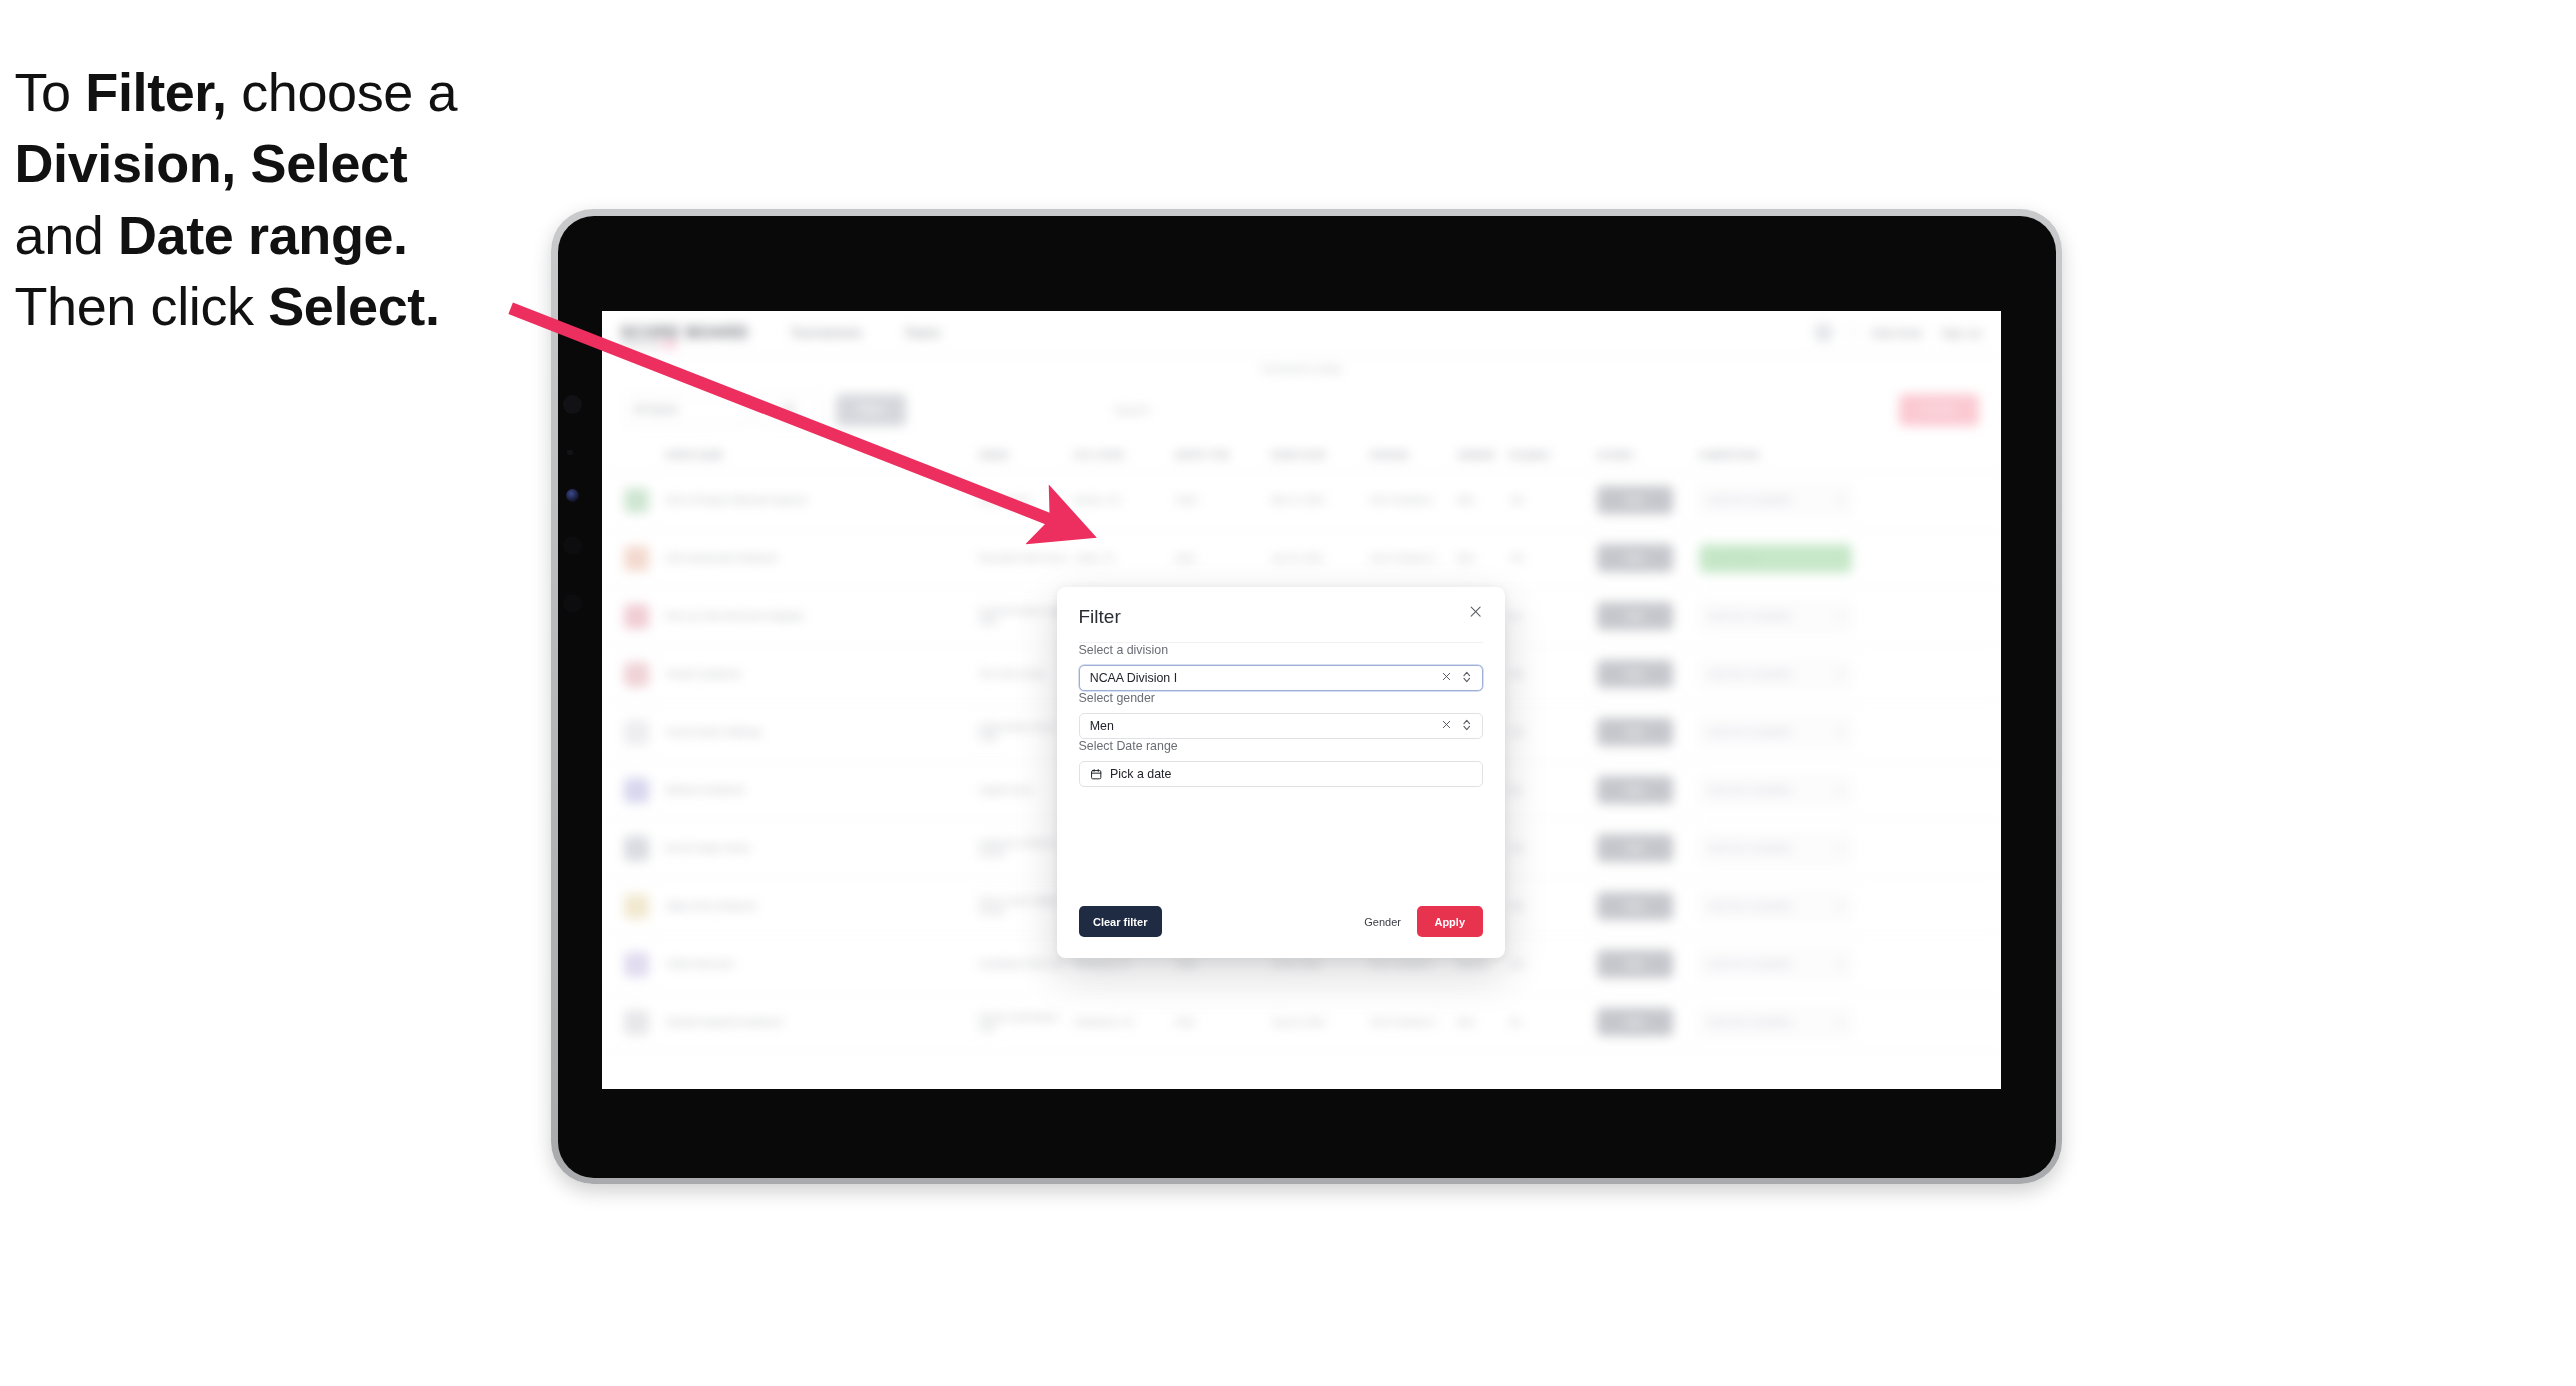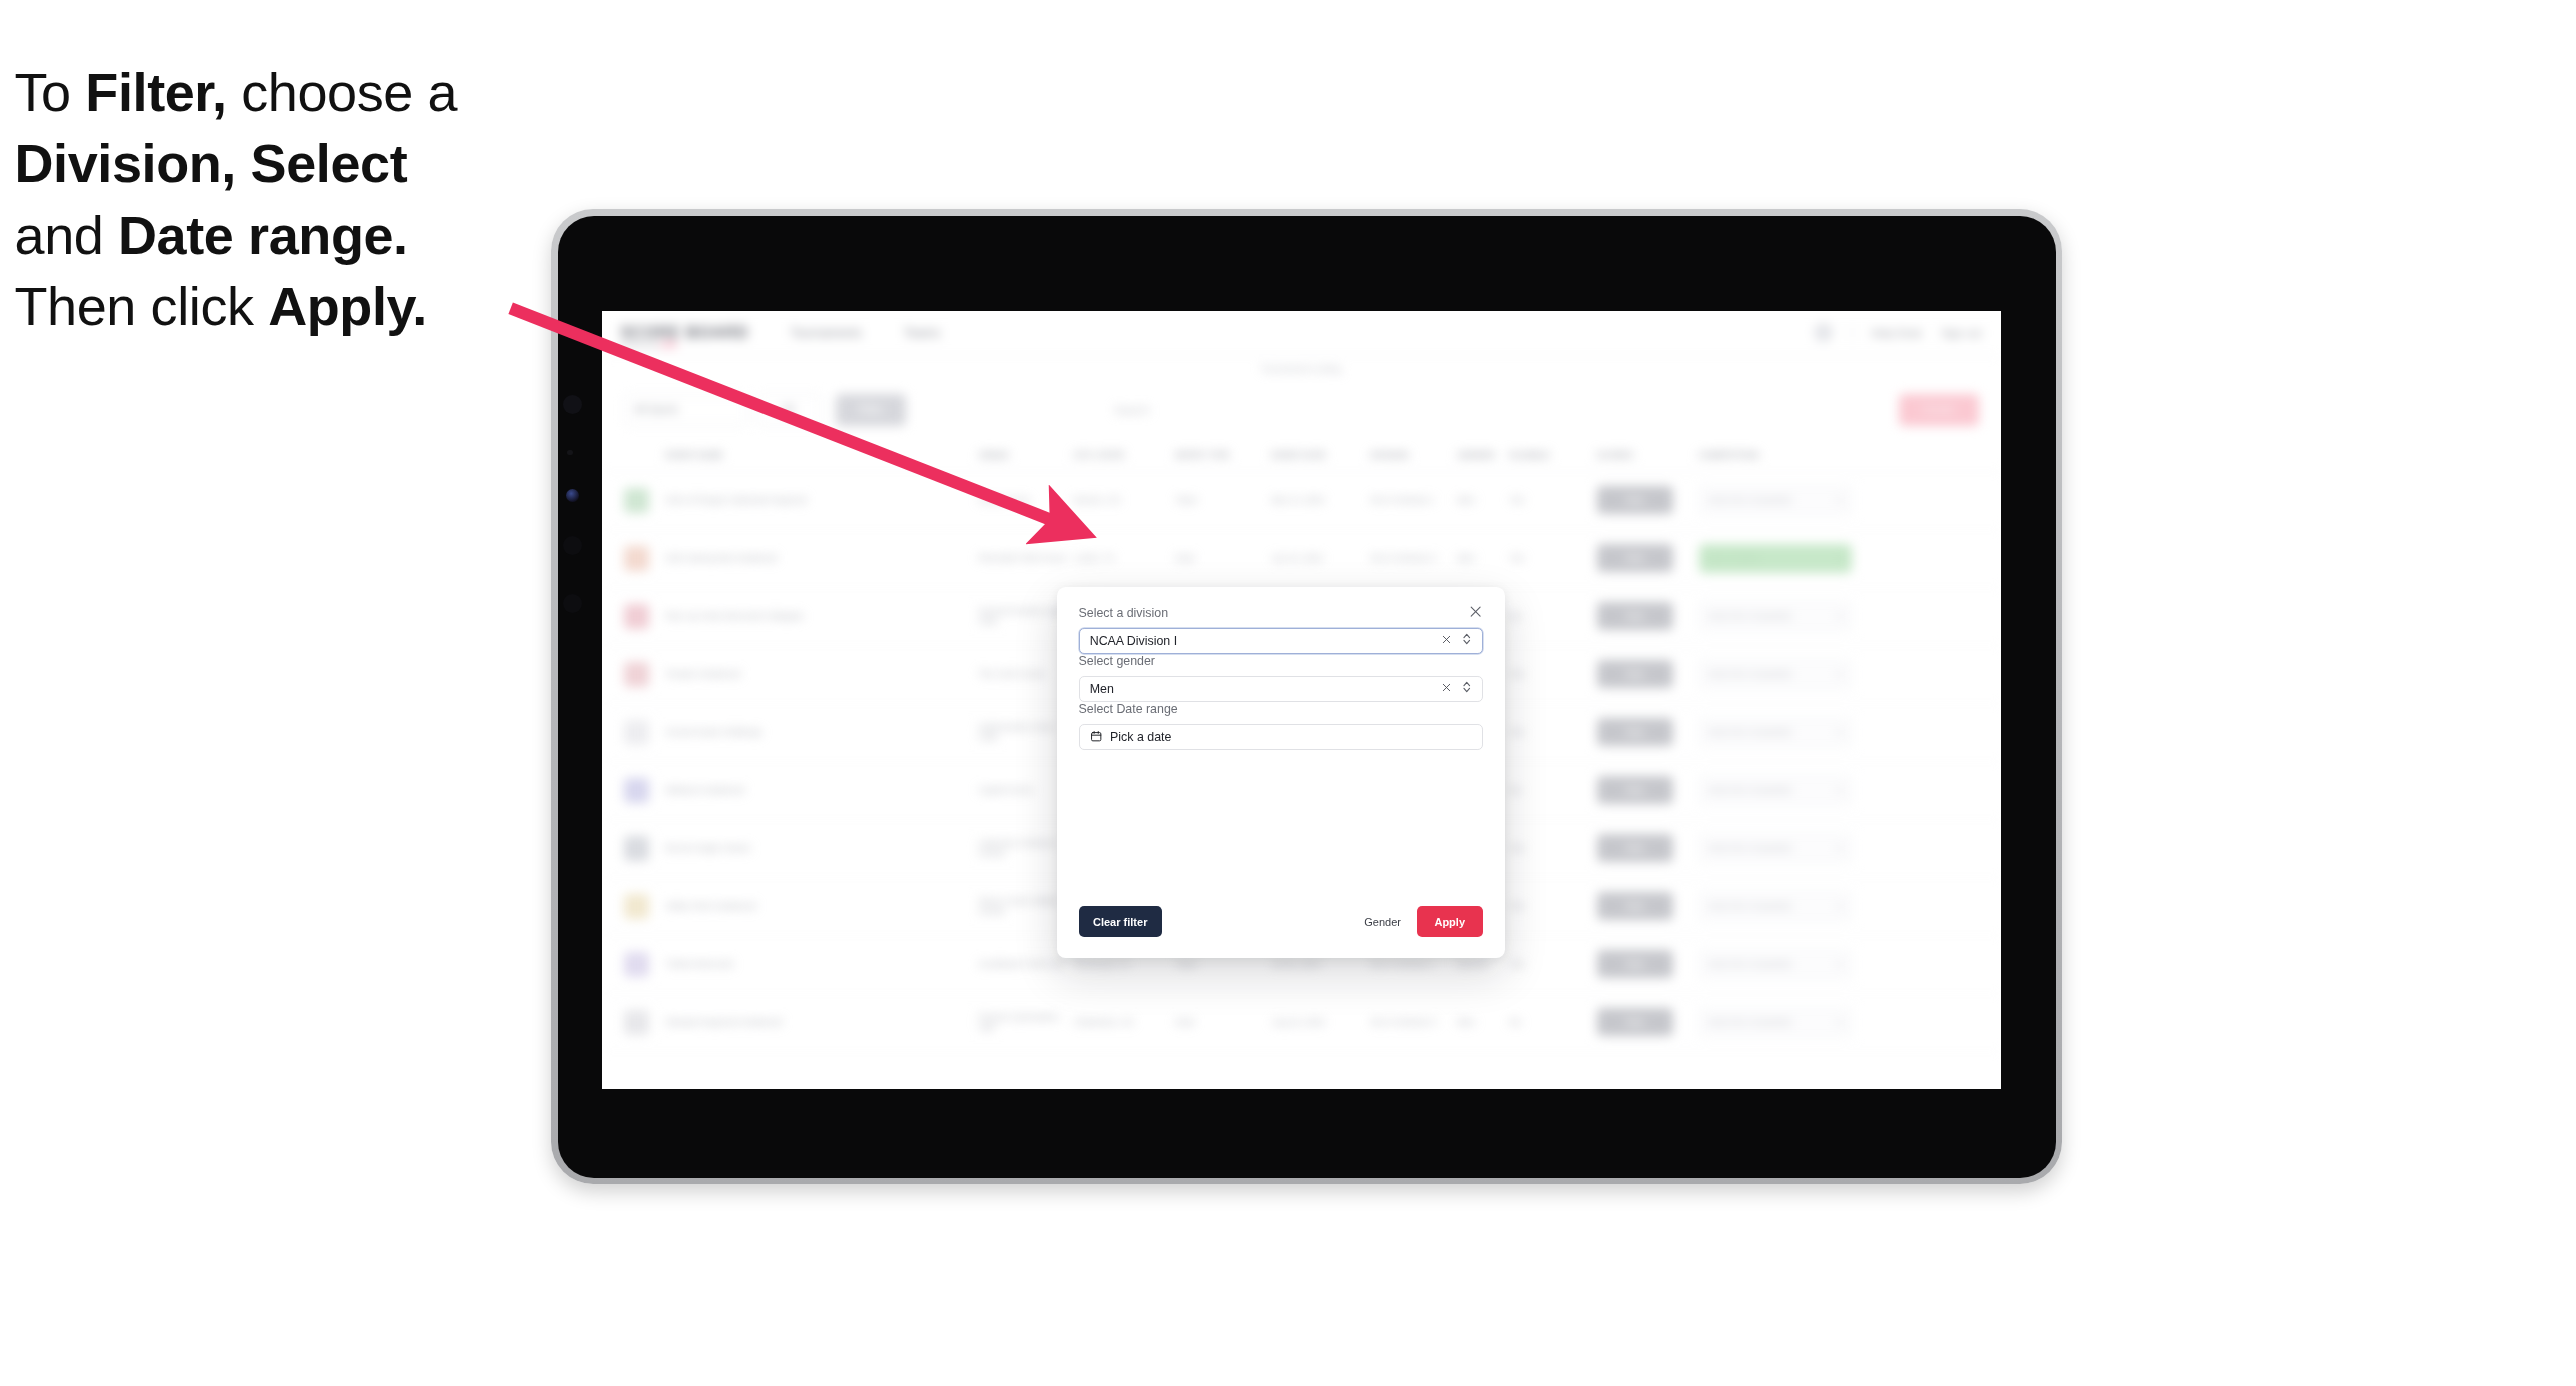--- a/index.html
+++ b/index.html
@@ -194,21 +194,21 @@
 </style>
 </head>
 <body>
 
 <div id="stage">
 
   <div id="instructions">
     <div class="ln"><span>To </span><b>Filter,</b><span> choose a</span></div>
     <div class="ln"><b>Division, Select</b></div>
     <div class="ln"><span>and </span><b>Date range.</b></div>
-    <div class="ln"><span>Then click </span><b>Apply.</b></div>
+    <div class="ln"><span>Then click </span><b>Select.</b></div>
   </div>
 
   <div id="tablet">
     <div id="tablet-screen">
       <div class="bezel-dot" id="dot-cam"></div>
       <div class="bezel-dot" id="dot-tiny"></div>
       <div class="bezel-dot" id="dot-lens"></div>
       <div class="bezel-dot" id="dot-b"></div>
       <div class="bezel-dot" id="dot-c"></div>
 
@@ -475,20 +475,21 @@
                   </div>
                 </div>
               </div>
           </div>
 
         </div>
 
         <div id="modal-layer">
           <div id="modal">
 
+            <div id="modal-title">Filter</div>
             <div id="modal-close">
               <svg width="15.3" height="15.3" viewBox="0 0 24 24" fill="none" stroke="#5b5e66" stroke-width="1.7" stroke-linecap="round">
                 <line x1="5" y1="5" x2="19" y2="19"></line>
                   <line x1="19" y1="5" x2="5" y2="19"></line>
               </svg>
             </div>
 
             <div class="field">
               <div class="field-label">Select a division</div>
               <div class="ctrl focused">

